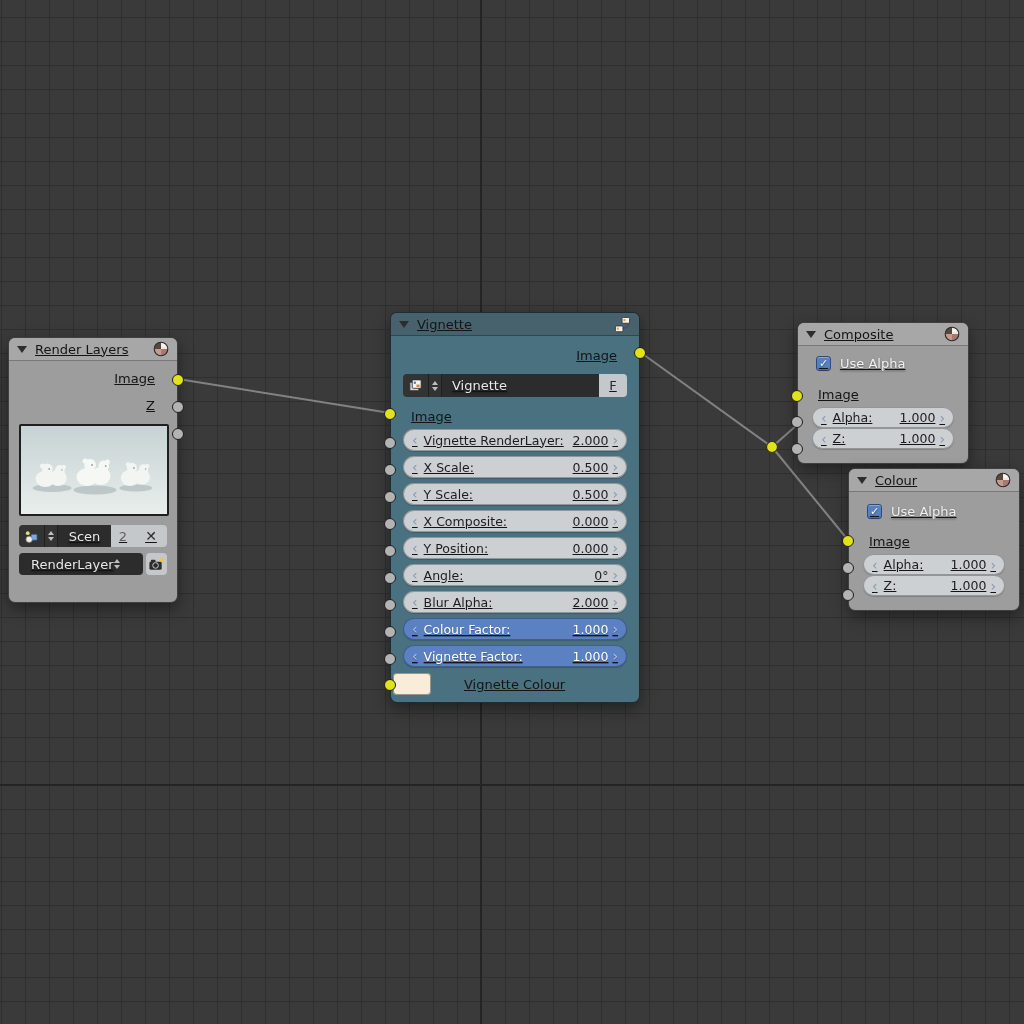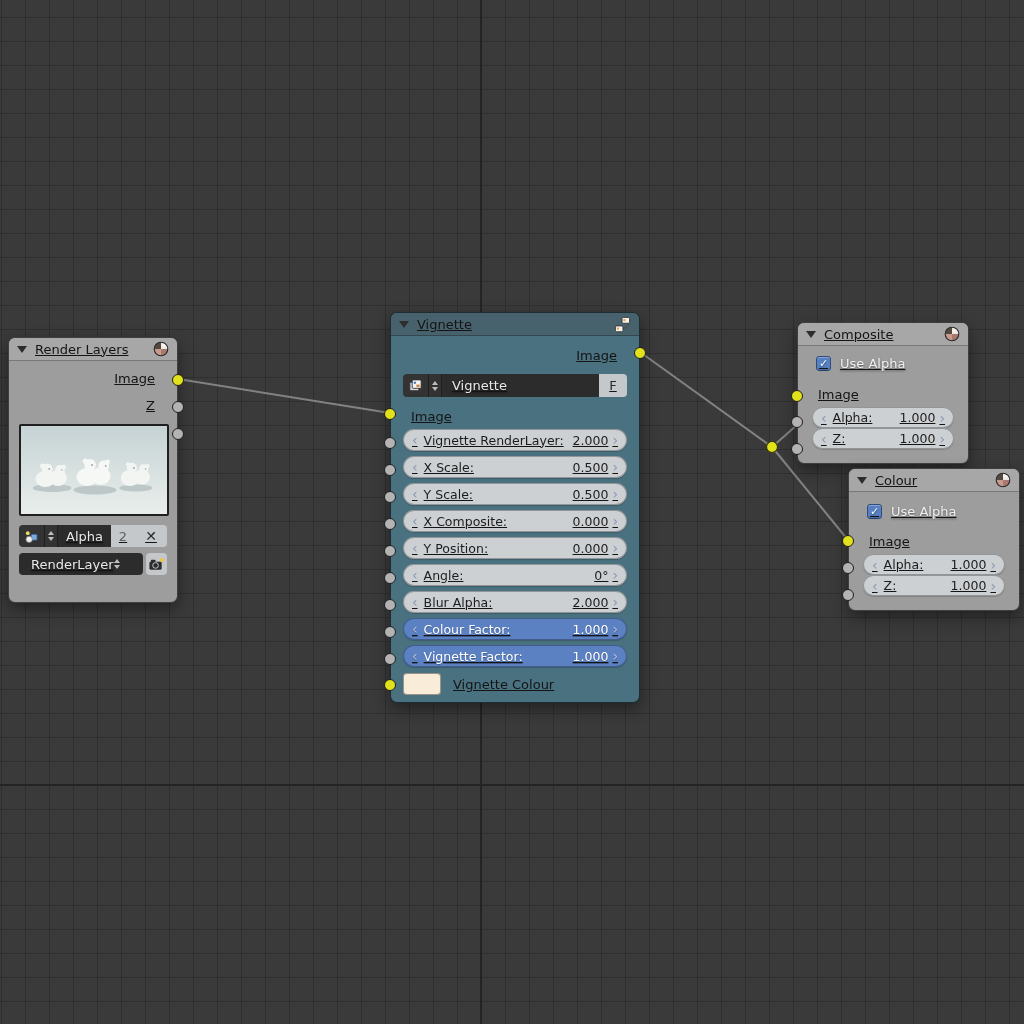--- a/index.html
+++ b/index.html
@@ -106,21 +106,21 @@
     display:flex; align-items:center; padding:0 23px 0 12px;
     text-shadow:0 1px 2px rgba(0,0,0,.5); }
   .dropdown .steps { margin-left:auto; display:flex; flex-direction:column; gap:2px; }
   .cam-btn { width:30px; background:#c4c8ca; border-radius:4px; margin-left:3px;
     display:flex; align-items:center; justify-content:center; }
 
   .preview { margin:5px 10px 0; width:150px; height:92px;
     border:2px solid #1f1f1f; border-radius:2px; background:#dfe6e5; }
   .preview svg { display:block; }
 
-  .colour-row { margin:6px 12px 0; height:22px; display:flex; align-items:center; gap:12px; }
+  .colour-row { margin:6px 2px 0; height:22px; display:flex; align-items:center; gap:33px; }
   .swatch { width:38px; height:22px; border-radius:4px; background:#f9edd9;
     box-shadow:inset 0 0 0 1px rgba(0,0,0,.38); }
 
   .rl-node   { left:8px;   top:337px; width:170px; height:266px; }
   .vg-node   { left:390px; top:312px; width:250px; height:391px; }
   .cp-node   { left:797px; top:307px; width:172px; height:142px;margin-top:15px; }
   .vw-node   { left:848px; top:468px; width:172px; height:143px; }
 
   .name-row { margin:5px 12px 0; height:23px; display:flex; }
   .name-row .seg { height:23px; }
@@ -216,21 +216,21 @@
         <svg viewBox="0 0 16 16" width="15" height="15">
           <circle cx="4" cy="4.5" r="2" fill="#e9df63"></circle>
           <rect x="7.5" y="5.5" width="6.5" height="6.5" rx="0.8" fill="#79a9e2" stroke="#2b4a6f" stroke-width="0.8"></rect>
           <circle cx="5.5" cy="11" r="3.4" fill="#f0f0f0" stroke="#7a7a7a" stroke-width="0.8"></circle>
         </svg>
       </span>
       <span class="seg seg-dark seg-step">
         <span class="tri-up"></span>
         <span class="tri-dn"></span>
       </span>
-      <span class="seg seg-name">Alpha</span>
+      <span class="seg seg-name">Scen</span>
       <span class="seg seg-light seg-count">2</span>
       <span class="seg seg-light seg-x seg-last">
         <span>✕</span>
       </span>
     </div>
 
     <div class="wrow mt6" style="margin-left:10px;margin-right:10px;">
       <span class="dropdown">
         <span>RenderLayer</span>
         <span class="steps">

